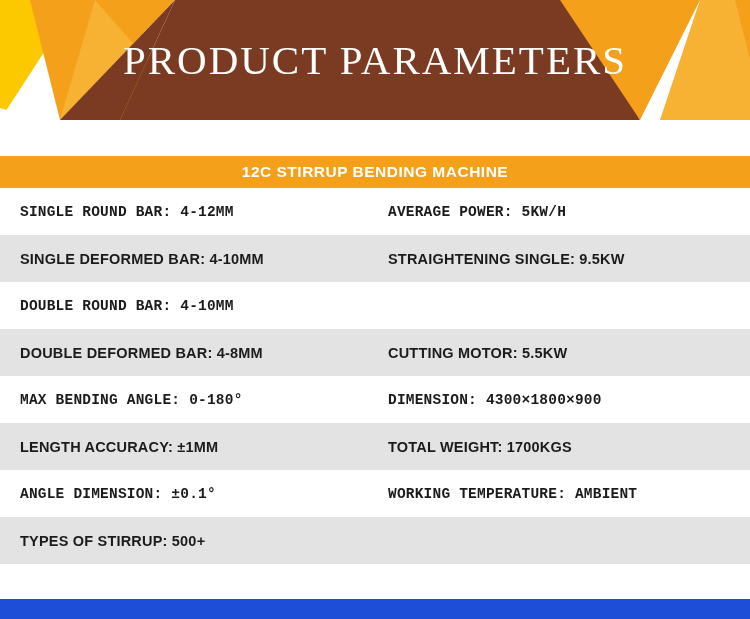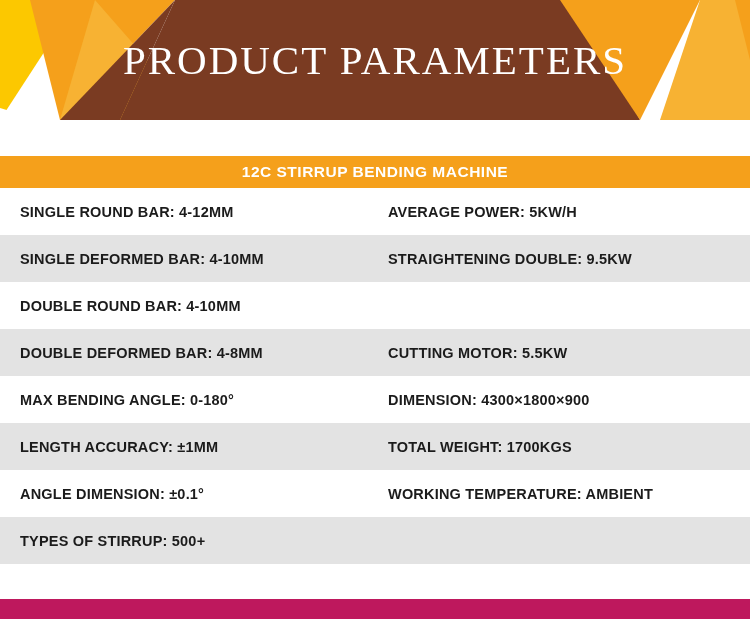--- a/index.html
+++ b/index.html
@@ -10,21 +10,21 @@
     width: 750px;
     height: 619px;
     background: #ffffff;
     font-family: "Liberation Sans", sans-serif;
     overflow: hidden;
   }
   .page {
     position: relative;
     width: 750px;
     height: 619px;
-    background: #be185d;
+    background: #1d4ed8;
   }
 
   
   .banner {
     position: relative;
     width: 750px;
     height: 120px;
     background: #ffffff;
     overflow: hidden;
   }
@@ -88,21 +88,21 @@
     color: #ffffff;
     font-size: 15.5px;
     font-weight: bold;
     letter-spacing: 0.5px;
   }
   .row {
     display: flex;
     height: 47px;
     align-items: stretch;
   }
-  .row.odd { background: #ffffff; }
+  .row.odd { background: #ffffff; font-family: Liberation Mono, monospace; }
   .row.even { background: #e3e3e3; }
   .cell {
     display: flex;
     align-items: center;
     font-size: 14.5px;
     font-weight: bold;
     color: #1b1b1b;
     letter-spacing: 0.2px;
   }
   .cell.left {
@@ -158,21 +158,21 @@
     <div class="model-bar">
       <span>12C STIRRUP BENDING MACHINE</span>
     </div>
 
     <div class="row odd">
       <div class="cell left">SINGLE ROUND BAR: 4-12MM</div>
       <div class="cell right">AVERAGE POWER: 5KW/H</div>
     </div>
     <div class="row even">
       <div class="cell left">SINGLE DEFORMED BAR: 4-10MM</div>
-      <div class="cell right">STRAIGHTENING DOUBLE: 9.5KW</div>
+      <div class="cell right">STRAIGHTENING SINGLE: 9.5KW</div>
     </div>
     <div class="row odd">
       <div class="cell left">DOUBLE ROUND BAR: 4-10MM</div>
     </div>
     <div class="row even">
       <div class="cell left">DOUBLE DEFORMED BAR: 4-8MM</div>
       <div class="cell right">CUTTING MOTOR: 5.5KW</div>
     </div>
     <div class="row odd">
       <div class="cell left">MAX BENDING ANGLE: 0-180°</div>

